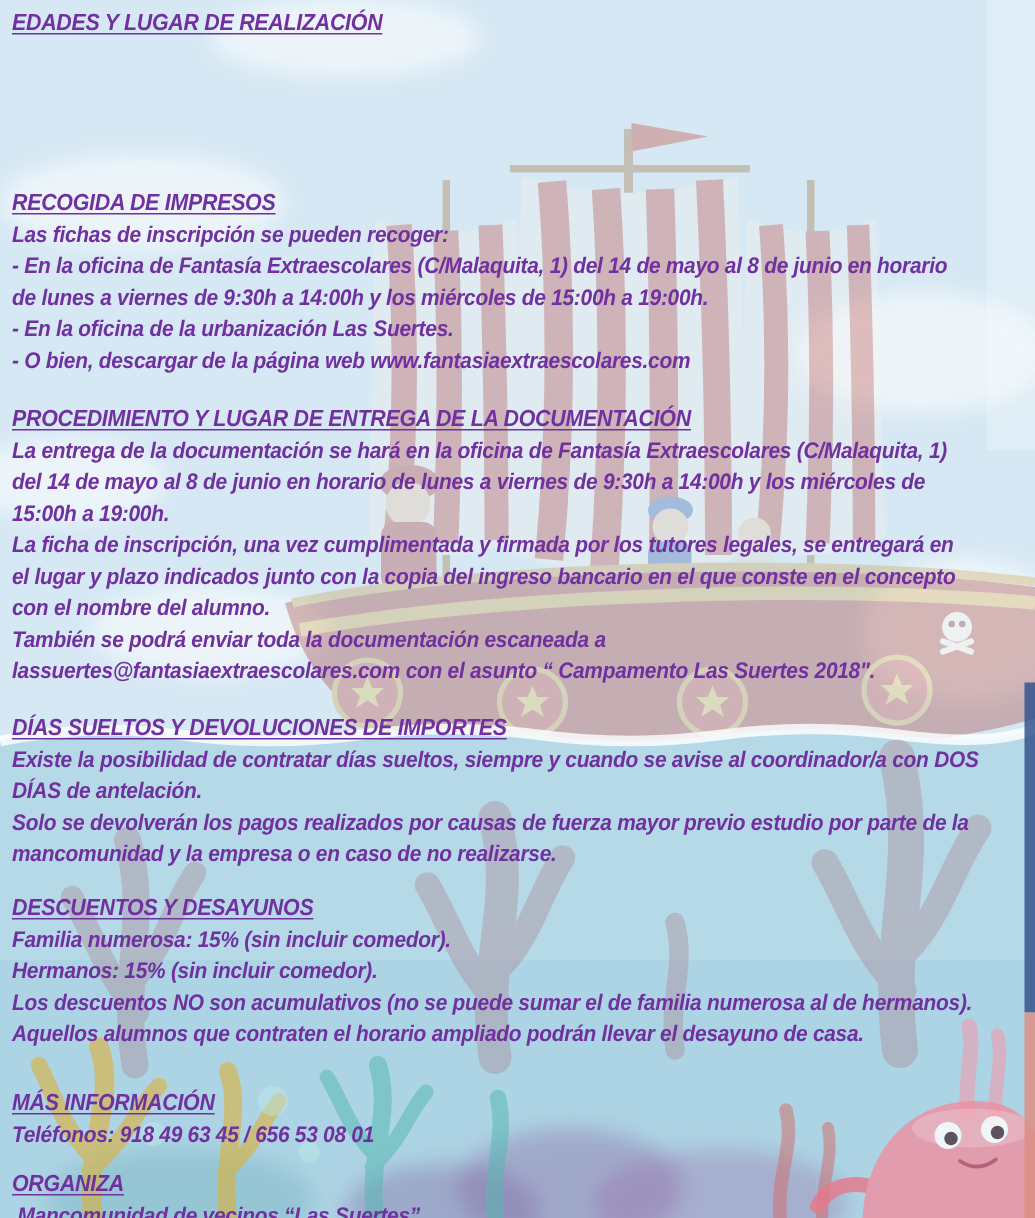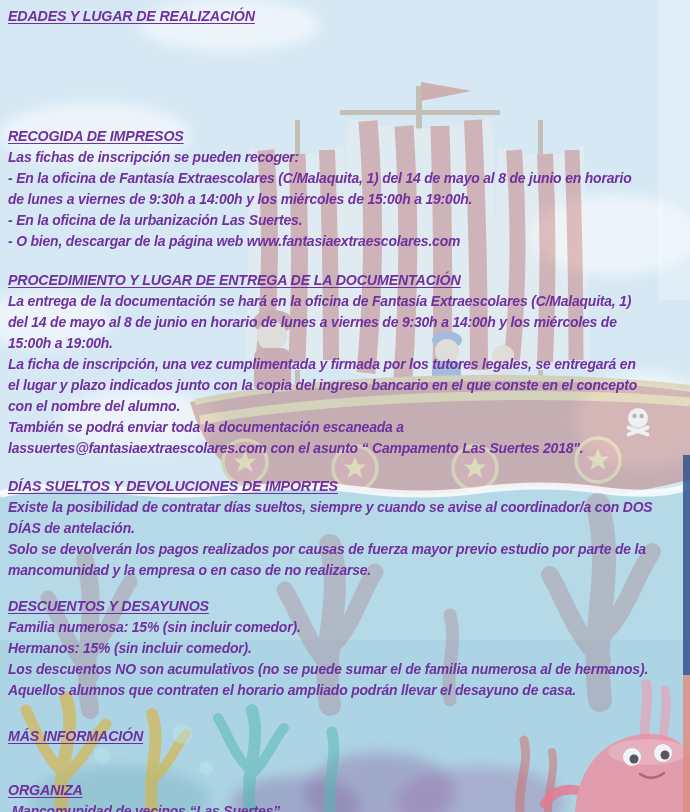--- a/index.html
+++ b/index.html
@@ -236,20 +236,23 @@
       <div>
           <div class="line">Familia numerosa: 15% (sin incluir comedor).</div>
           <div class="line">Hermanos: 15% (sin incluir comedor).</div>
           <div class="line">Los descuentos NO son acumulativos (no se puede sumar el de familia numerosa al de hermanos).</div>
           <div class="line">Aquellos alumnos que contraten el horario ampliado podrán llevar el desayuno de casa.</div>
         </div>
     </section>
 
     <section class="sec" id="sec6">
       <h2 class="heading">MÁS INFORMACIÓN</h2>
+      <div>
+          <div class="line">Teléfonos: 918 49 63 45 / 656 53 08 01</div>
+        </div>
     </section>
 
     <section class="sec" id="sec7">
       <h2 class="heading">ORGANIZA</h2>
       <div>
           <div class="line"> Mancomunidad de vecinos “Las Suertes”</div>
         </div>
     </section>
 
   </div>

